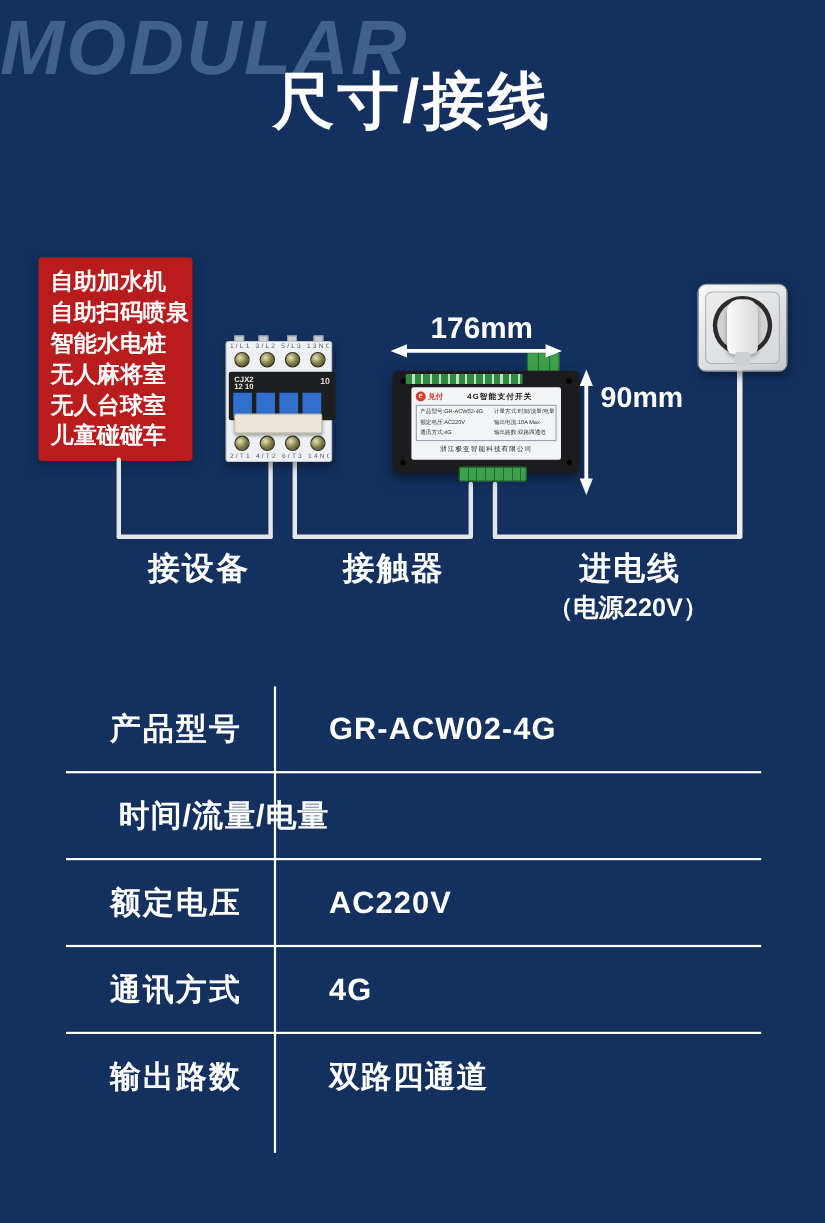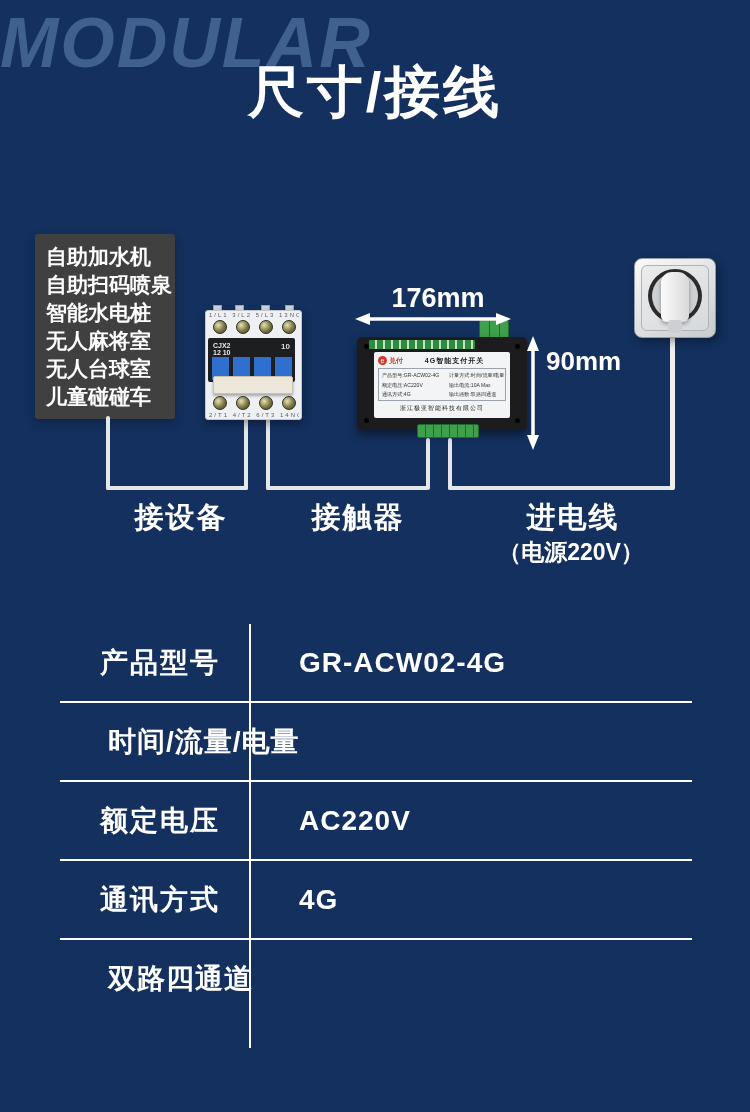--- a/index.html
+++ b/index.html
@@ -14,21 +14,21 @@
     font-size:70px;font-weight:bold;font-style:italic;letter-spacing:2px;
     color:#40608f;line-height:1;white-space:nowrap;
   }
   .page-title{
     position:absolute;top:64px;left:0;width:100%;text-align:center;
     font-size:56px;font-weight:bold;color:#ffffff;letter-spacing:3px;line-height:1;
   }
   
   .app-box{
     position:absolute;left:35px;top:234px;width:140px;height:185px;
-    background:#404040;border-radius:3px;box-sizing:border-box;
+    background:#b91c1c;border-radius:3px;box-sizing:border-box;
     display:flex;flex-direction:column;justify-content:space-evenly;
     padding:5px 4px 5px 11px;box-shadow:0 4px 10px rgba(0,0,0,.25);
   }
   .app-item{font-size:21px;font-weight:bold;color:#ffffff;white-space:nowrap;line-height:1;}
   
   .wire{position:absolute;background:#e4e7ea;border-radius:2px;}
   #w-a-v1{left:106px;top:416px;width:4px;height:74px;}
   #w-a-h {left:106px;top:486px;width:142px;height:4px;}
   #w-a-v2{left:244px;top:414px;width:4px;height:76px;}
   #w-b-v1{left:266px;top:414px;width:4px;height:76px;}
@@ -56,21 +56,21 @@
   
   #contactor{position:absolute;left:205px;top:310px;width:97px;height:110px;}
   .ct-tab{position:absolute;top:-5px;width:9px;height:7px;background:#cfd4d8;border:1px solid #9aa0a5;box-sizing:border-box;}
   .ct-body{position:absolute;left:0;top:0;right:0;bottom:0;background:#eef0f3;border:1px solid #c3c8cd;border-radius:3px;box-shadow:0 4px 8px rgba(0,0,0,.35);}
   .ct-terms{position:absolute;left:4px;width:90px;font-size:6px;color:#5a6068;letter-spacing:2px;white-space:nowrap;overflow:hidden;line-height:1;}
   .ct-terms.top{top:2px;}
   .ct-terms.bottom{bottom:2px;}
   .ct-screw{position:absolute;width:14px;height:14px;border-radius:50%;
     background:radial-gradient(circle at 35% 35%,#e7e2b0,#7a7644 55%,#43402a);
     border:1px solid #2e2c1c;box-sizing:border-box;}
-  .ct-band{position:absolute;left:3px;top:28px;width:87px;height:44px;background:#1d1e20;border-radius:2px;}
+  .ct-band{position:absolute;left:3px;top:28px;width:97px;height:44px;background:#1d1e20;border-radius:2px;}
   .ct-model{position:absolute;left:5px;top:4px;font-size:7px;line-height:7px;color:#e8e8e8;font-weight:bold;white-space:pre-line;}
   .ct-rating{position:absolute;right:5px;top:4px;font-size:8px;color:#d8d8d8;font-weight:bold;}
   .ct-sq{position:absolute;top:19px;width:17px;height:23px;background:#2f6fd0;}
   .ct-bar{position:absolute;left:8px;top:66px;width:80px;height:18px;background:#ece7da;border:1px solid #c9c2ae;border-radius:2px;box-shadow:0 2px 3px rgba(0,0,0,.3);box-sizing:border-box;}
   
   #module{position:absolute;left:357px;top:337px;width:170px;height:93px;}
   .md-body{position:absolute;left:0;top:0;right:0;bottom:0;background:#1c1c1f;border-radius:5px;box-shadow:0 5px 10px rgba(0,0,0,.45);}
   .md-screw{position:absolute;width:7px;height:7px;border-radius:50%;background:#000;box-shadow:inset 0 0 2px #4a4a4a;}
   .md-strip{position:absolute;left:12px;top:3px;width:106px;height:9px;border-radius:1px;
     background:repeating-linear-gradient(90deg,#2e8a3e 0 6px,#bfe3c4 6px 8px);}
@@ -229,18 +229,19 @@
     </div>
     <div class="spec-row">
       <div class="spec-label">额定电压</div>
       <div class="spec-value">AC220V</div>
     </div>
     <div class="spec-row">
       <div class="spec-label">通讯方式</div>
       <div class="spec-value">4G</div>
     </div>
     <div class="spec-row last">
+      <div class="spec-label">输出路数</div>
       <div class="spec-value">双路四通道</div>
     </div>
   </div>
 
 
 </div>
 
 </body></html>

